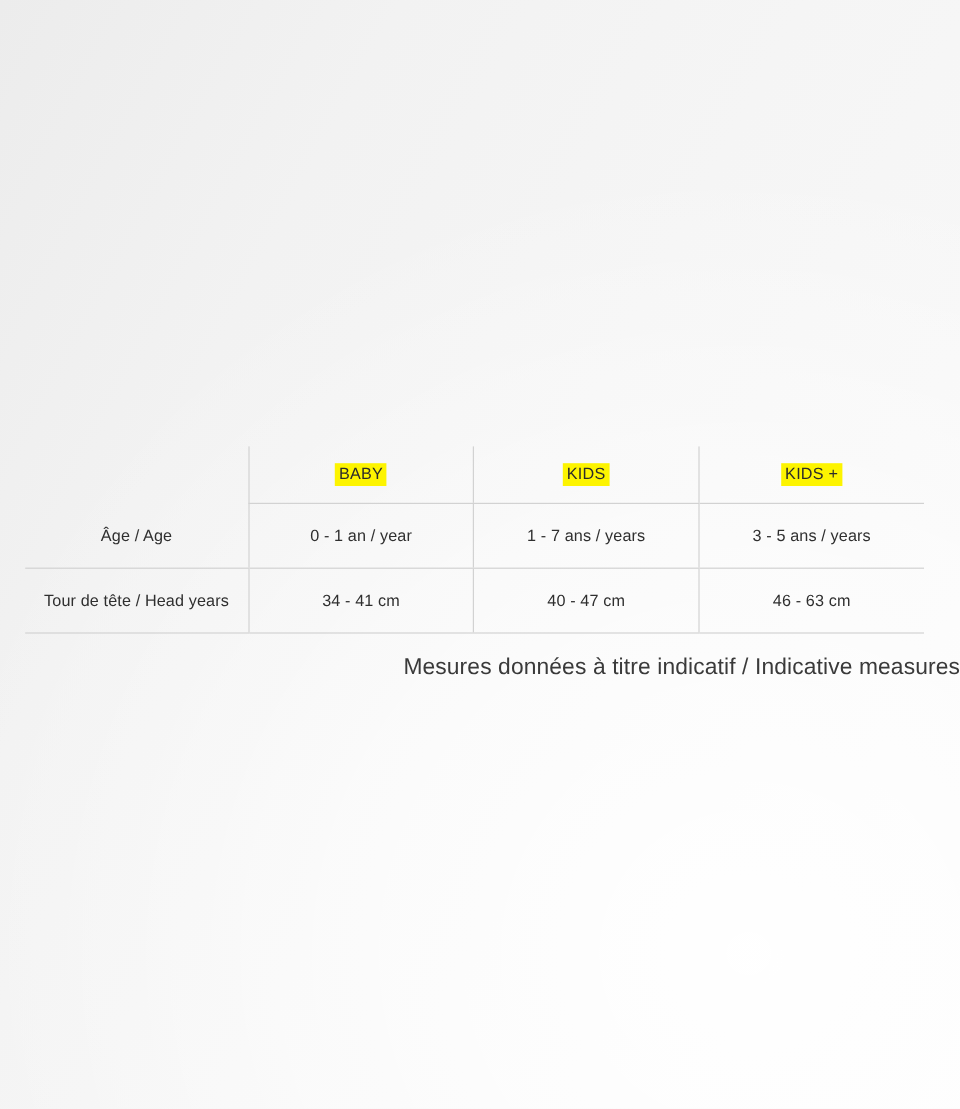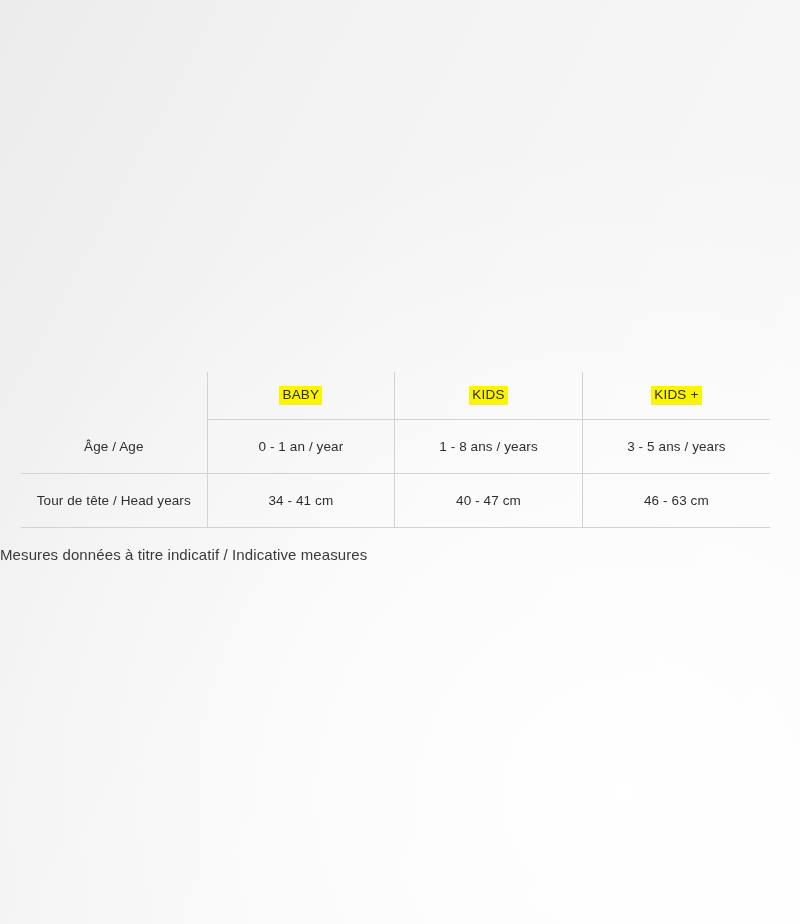--- a/index.html
+++ b/index.html
@@ -88,22 +88,22 @@
     display: inline-block;
     line-height: 1.18;
     text-align: right;
   }
 
   .table-note {
     position: absolute;
     left: 0;
     right: 0;
     top: 546px;
-    text-align: left;
-    font-size: 15px;
+    text-align: right;
+    font-size: 19px;
     color: #3a3a3a;
     letter-spacing: 0.1px;
   }
 </style>
 </head>
 <body>
 
 <div class="page">
 
   <div class="size-table-wrap">
@@ -126,21 +126,21 @@
           </th>
           <th class="col-head">
             <span class="hl">KIDS +</span>
           </th>
         </tr>
       </thead>
       <tbody>
         <tr class="data-row">
           <td class="row-label">Âge / Age</td>
           <td class="value-cell">0 - 1 an / year</td>
-          <td class="value-cell">1 - 8 ans / years</td>
+          <td class="value-cell">1 - 7 ans / years</td>
           <td class="value-cell">3 - 5 ans / years</td>
         </tr>
         <tr class="data-row">
           <td class="row-label">Tour de tête / Head years</td>
           <td class="value-cell">34 - 41 cm</td>
           <td class="value-cell">40 - 47 cm</td>
           <td class="value-cell">46 - 63 cm</td>
         </tr>
       </tbody>
     </table>

